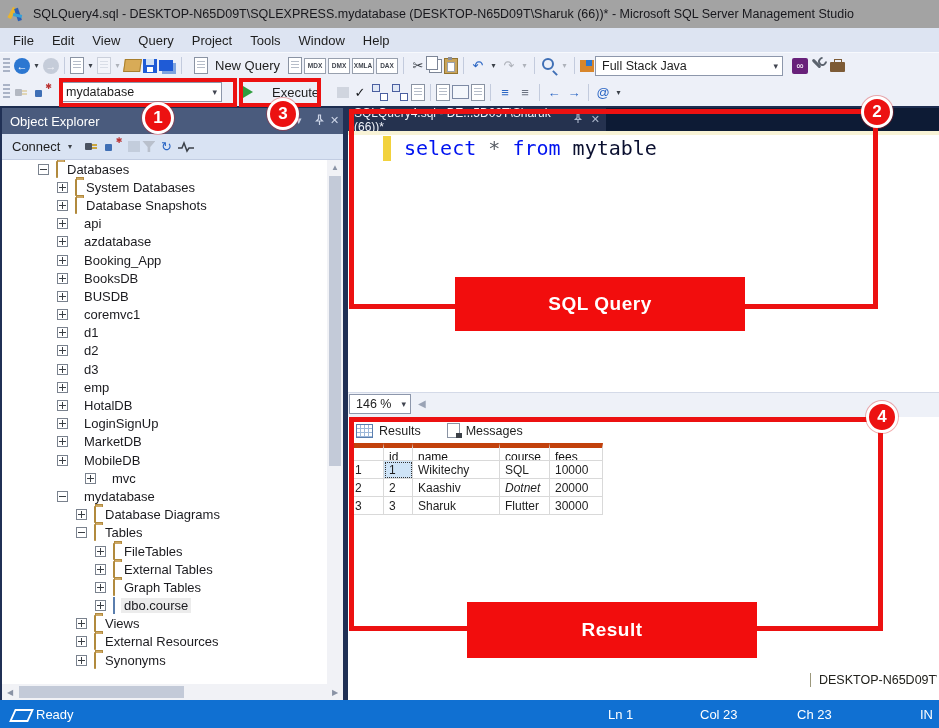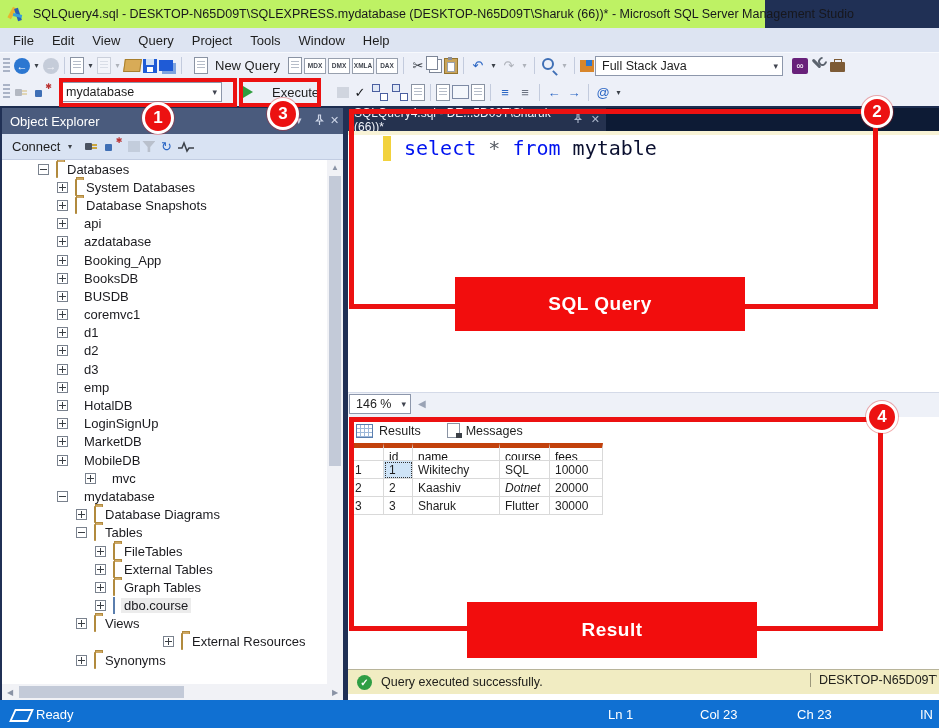--- a/index.html
+++ b/index.html
@@ -1,21 +1,21 @@
 <!DOCTYPE html>
 <html><head>
 <meta charset="utf-8">
 <style>
   html,body{margin:0;padding:0;background:#3a3a3a;}
   #app{position:relative;width:939px;height:728px;background:#203055;overflow:hidden;
        font-family:"Liberation Sans",sans-serif;font-size:13px;color:#1e1e1e;}
   .abs{position:absolute;}
 
   
-  #titlebar{left:0;top:0;width:765px;height:28px;background:#bef264;display:flex;align-items:center;gap:8px;padding-left:8px;box-sizing:border-box;}
+  #titlebar{left:0;top:0;width:939px;height:28px;background:#a3a3a3;display:flex;align-items:center;gap:8px;padding-left:8px;box-sizing:border-box;}
   #titlebar .title{font-size:12.5px;color:#17171c;white-space:nowrap;}
   #app-icon{width:17px;height:17px;position:relative;flex:none;}
   #app-icon .b1{position:absolute;left:2px;top:1px;width:4px;height:12px;background:#e8b430;transform:rotate(28deg);}
   #app-icon .b2{position:absolute;left:8px;top:2px;width:4px;height:13px;background:#2b5fb4;transform:rotate(-18deg);}
   #app-icon .b3{position:absolute;left:5px;top:8px;width:9px;height:3px;background:#37a0d8;transform:rotate(12deg);}
 
   #menubar{left:0;top:28px;width:939px;height:24px;background:#dde4f2;display:flex;align-items:center;padding-left:4px;box-sizing:border-box;}
   .menu-item{padding:3px 9px;cursor:default;}
 
   .toolbar{left:0;width:939px;background:#edf0f8;display:flex;align-items:center;box-sizing:border-box;}
@@ -414,21 +414,21 @@
         <div class="trow sel" style="padding-left: 93px;">
           <span class="exp plus"></span>
           <span class="tico"><span class="ico-table"></span></span>
           <span class="tlabel">dbo.course</span>
         </div>
         <div class="trow" style="padding-left: 74px;">
           <span class="exp plus"></span>
           <span class="tico"><span class="ico-folder"></span></span>
           <span class="tlabel">Views</span>
         </div>
-        <div class="trow" style="padding-left: 116px; margin-left: 45px;">
+        <div class="trow" style="padding-left: 74px;">
           <span class="exp plus"></span>
           <span class="tico"><span class="ico-folder"></span></span>
           <span class="tlabel">External Resources</span>
         </div>
         <div class="trow" style="padding-left: 74px;">
           <span class="exp plus"></span>
           <span class="tico"><span class="ico-folder"></span></span>
           <span class="tlabel">Synonyms</span>
         </div>
       </div>
@@ -506,24 +506,20 @@
           <div class="grow">
             <span class="gcell rownum" style="width: 34px;">3</span>
             <span class="gcell" style="width: 29px;">3</span>
             <span class="gcell" style="width: 87px;">Sharuk</span>
             <span class="gcell" style="width: 50px;">Flutter</span>
             <span class="gcell" style="width: 53px;">30000</span>
           </div>
         </div>
     </div>
 
-    <div id="exec-status" class="abs">
-      <span class="okc"></span>
-      <span class="msg">Query executed successfully.</span>
-    </div>
     <div id="server-info">DESKTOP-N65D09T\SQL</div>
   </div>
 
   <div id="statusbar" class="abs">
     <span class="para"></span>
     <span id="sb-ready">Ready</span>
     <span id="sb-ln">Ln 1</span>
     <span id="sb-col">Col 23</span>
     <span id="sb-ch">Ch 23</span>
     <span id="sb-ins">IN</span>

